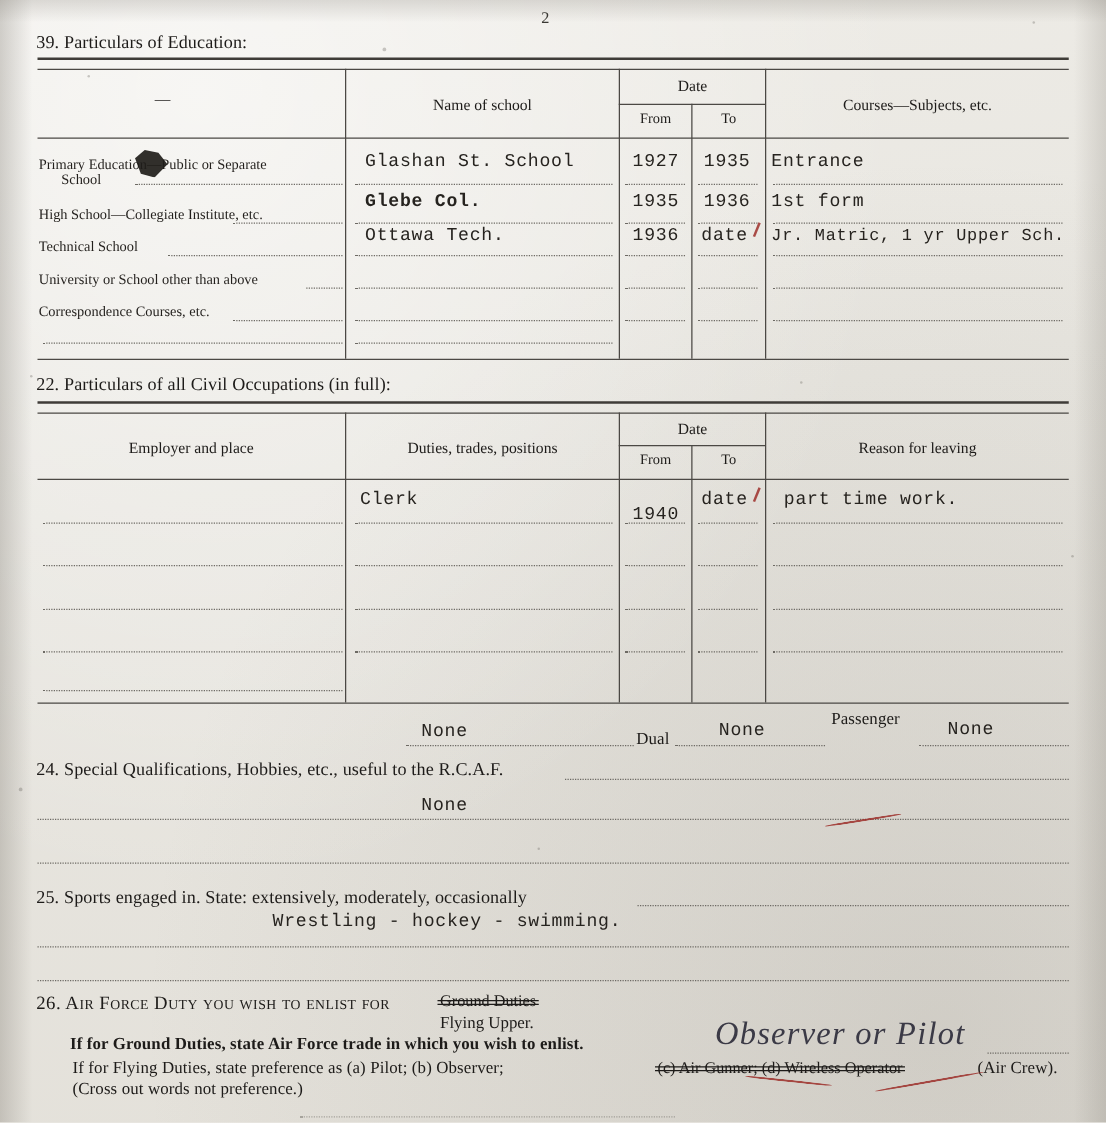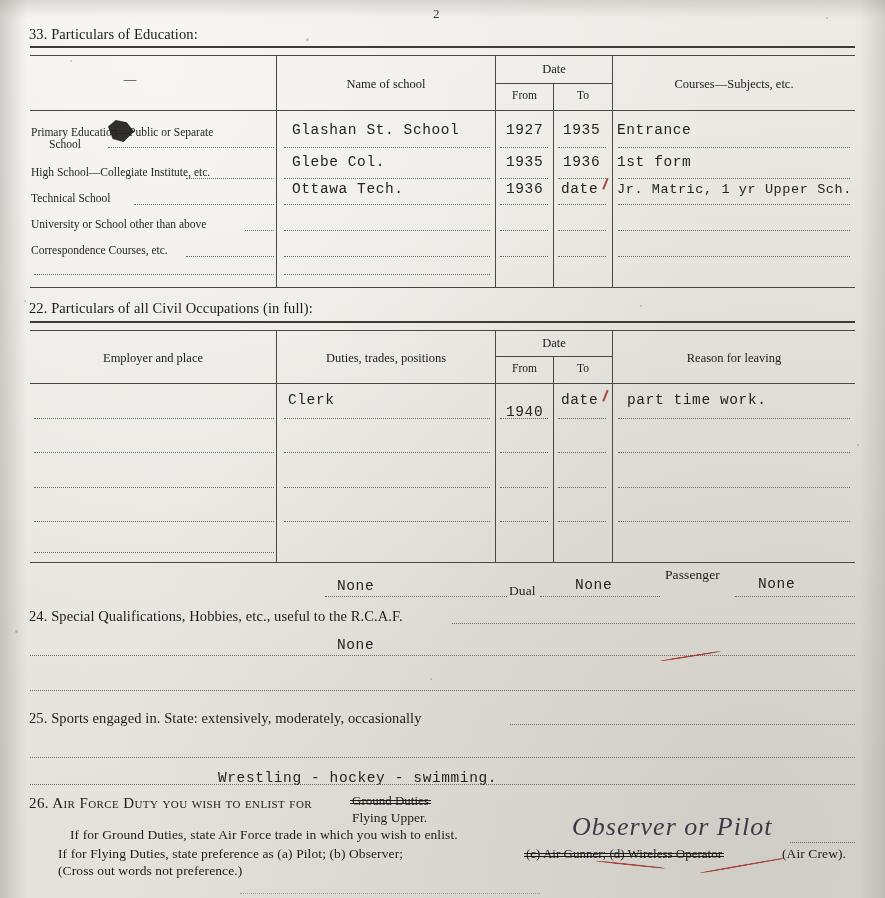--- a/index.html
+++ b/index.html
@@ -136,21 +136,21 @@
   <div class="speck" style="left:306px;top:38px;width:3px;height:3px;"></div>
   <div class="speck" style="left:826px;top:17px;width:2px;height:2px;"></div>
   <div class="speck" style="left:24px;top:300px;width:2px;height:2px;"></div>
   <div class="speck" style="left:857px;top:444px;width:2px;height:2px;"></div>
   <div class="speck" style="left:15px;top:630px;width:3px;height:3px;"></div>
   <div class="speck" style="left:430px;top:678px;width:2px;height:2px;"></div>
   <div class="speck" style="left:640px;top:305px;width:2px;height:2px;"></div>
 
   <div class="pg-num">2</div>
 
-  <div class="sec-title" style="left:29px;top:26px;">33. Particulars of Education:</div>
+  <div class="sec-title" style="left:29px;top:26px;">39. Particulars of Education:</div>
   <div class="rule thick" style="left:30px;top:46px;width:825px;"></div>
 
   <div class="rule hrule" style="left:30px;top:55px;width:825px;"></div>
   <div class="rule hrule" style="left:495px;top:83px;width:117px;"></div>
   <div class="rule hrule" style="left:30px;top:110px;width:825px;"></div>
   <div class="rule hrule" style="left:30px;top:287px;width:825px;"></div>
   <div class="rule vrule" style="left:276px;top:55px;height:232px;"></div>
   <div class="rule vrule" style="left:495px;top:55px;height:232px;"></div>
   <div class="rule vrule" style="left:553px;top:83px;height:204px;"></div>
   <div class="rule vrule" style="left:612px;top:55px;height:232px;"></div>
@@ -201,21 +201,21 @@
   <div class="dots" style="left:618px;top:178px;width:232px;"></div>
   <div class="dots" style="left:618px;top:204px;width:232px;"></div>
   <div class="dots" style="left:618px;top:230px;width:232px;"></div>
   <div class="dots" style="left:618px;top:256px;width:232px;"></div>
 
   <div class="hand" style="left:292px;top:122px;">Glashan St. School</div>
   <div class="hand" style="left:506px;top:122px;">1927</div>
   <div class="hand" style="left:563px;top:122px;">1935</div>
   <div class="hand" style="left:617px;top:122px;">Entrance</div>
 
-  <div class="hand" style="left:292px;top:154px;">Glebe Col.</div>
+  <div class="hand" style="left:292px;top:154px;font-weight:bold;">Glebe Col.</div>
   <div class="hand" style="left:506px;top:154px;">1935</div>
   <div class="hand" style="left:563px;top:154px;">1936</div>
   <div class="hand" style="left:617px;top:154px;">1st form</div>
 
   <div class="hand" style="left:292px;top:181px;">Ottawa Tech.</div>
   <div class="hand" style="left:506px;top:181px;">1936</div>
   <div class="hand" style="left:561px;top:181px;">date</div>
   <div class="hand sm" style="left:617px;top:182px;">Jr. Matric, 1 yr Upper Sch.</div>
 
   <div class="inkblob" style="left:108px;top:120px;"></div>
@@ -283,32 +283,32 @@
 
   <div class="sec-title" style="left:29px;top:608px;">24. Special Qualifications, Hobbies, etc., useful to the R.C.A.F.</div>
   <div class="dots" style="left:452px;top:623px;width:403px;"></div>
   <div class="hand" style="left:337px;top:637px;">None</div>
   <div class="dots" style="left:30px;top:655px;width:825px;"></div>
   <div class="dots" style="left:30px;top:690px;width:825px;"></div>
   <div class="redmark" style="left:660px;top:660px;width:62px;transform:rotate(-9deg);"></div>
 
   <div class="sec-title" style="left:29px;top:710px;">25. Sports engaged in.   State: extensively, moderately, occasionally</div>
   <div class="dots" style="left:510px;top:724px;width:345px;"></div>
-  <div class="hand" style="left:218px;top:730px;margin-top:40px;">Wrestling - hockey - swimming.</div>
+  <div class="hand" style="left:218px;top:730px;">Wrestling - hockey - swimming.</div>
   <div class="dots" style="left:30px;top:757px;width:825px;"></div>
   <div class="dots" style="left:30px;top:784px;width:825px;"></div>
 
   <div class="sec-title smallcaps" style="left:29px;top:795px;font-size:15px;">26. Air Force Duty you wish to enlist for</div>
 
   <div style="position:absolute;left:352px;top:793px;font-size:13px;">
     <span class="strike"><span>Ground Duties</span><i class="xx"></i><i class="xx2"></i></span>
   </div>
   <div style="position:absolute;left:352px;top:810px;font-size:13.5px;">Flying Upper.</div>
 
-  <div class="sec-title" style="left:70px;top:827px;font-size:13.5px;">If for Ground Duties, state Air Force trade in which you wish to enlist.</div>
+  <div class="sec-title" style="left:56px;top:827px;font-size:13.5px;font-weight:bold;">If for Ground Duties, state Air Force trade in which you wish to enlist.</div>
   <div class="cursive" style="left:572px;top:812px;">Observer or Pilot</div>
   <div class="dots" style="left:790px;top:842px;width:65px;"></div>
 
   <div class="sec-title" style="left:58px;top:846px;font-size:13.5px;">If for Flying Duties, state preference as (a) Pilot; (b) Observer;</div>
   <div style="position:absolute;left:526px;top:846px;font-size:13px;">
     <span class="strike"><span>(c) Air Gunner; (d) Wireless Operator</span><i class="xx"></i><i class="xx2"></i></span>
   </div>
   <div class="sec-title" style="left:782px;top:846px;font-size:13.5px;">(Air Crew).</div>
   <div class="sec-title" style="left:58px;top:863px;font-size:13.5px;">(Cross out words not preference.)</div>
   <div class="redmark" style="left:700px;top:872px;width:88px;transform:rotate(-10deg);"></div>

